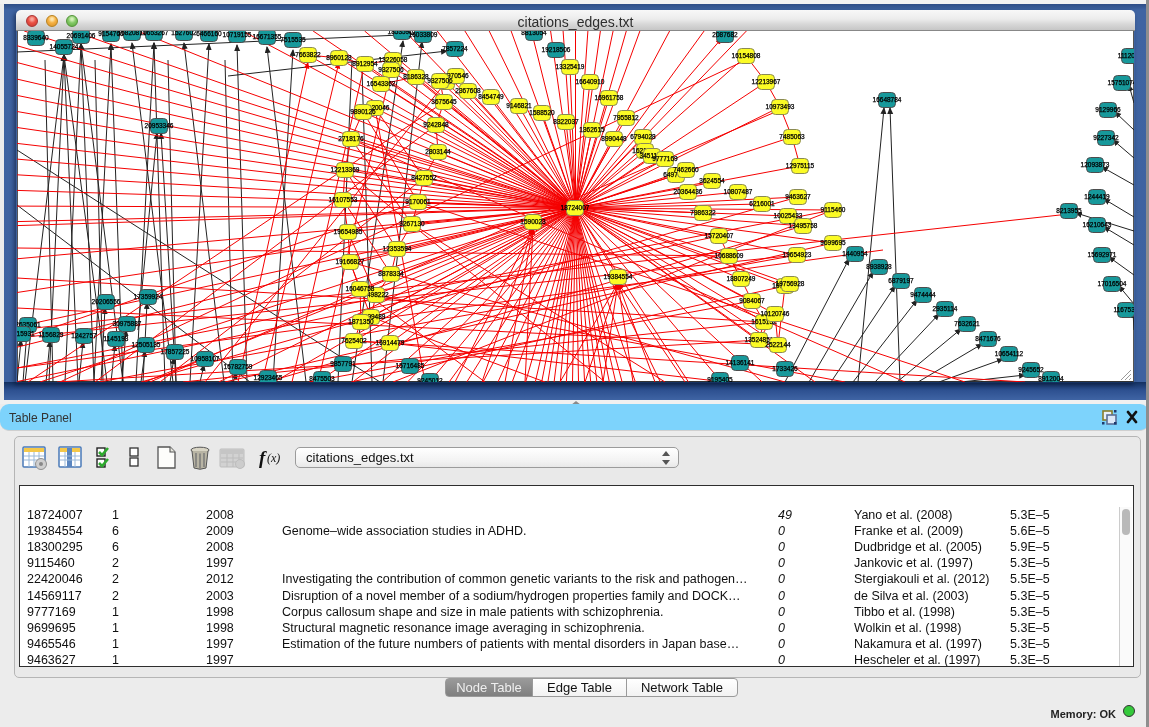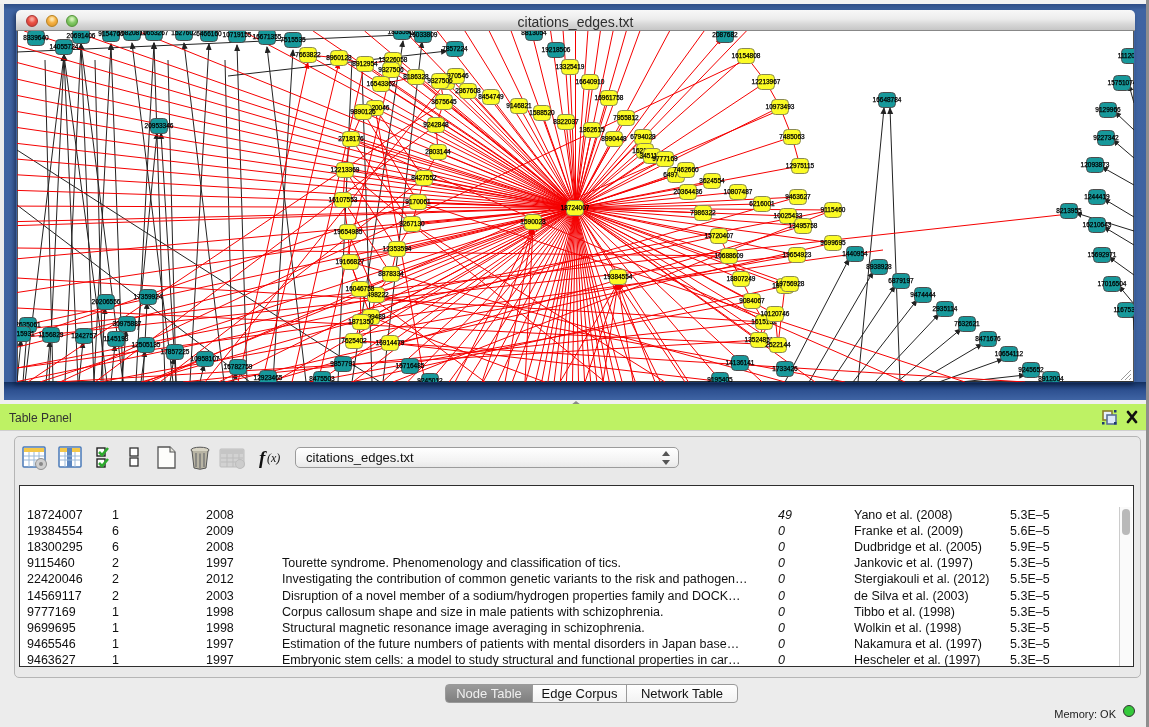--- a/index.html
+++ b/index.html
@@ -14,22 +14,22 @@
   background:linear-gradient(180deg,#f8f8f8 0%,#ececec 45%,#d8d8d8 70%,#c6c6c6 100%);
   text-align:center; font-size:14px; color:#2e2e2e; line-height:25px; }
 .tl { position:absolute; top:5px; width:12px; height:12px; border-radius:50%; }
 #tl1 { left:10px; background:radial-gradient(circle at 50% 32%,#f8a59b 12%,#ea5044 45%,#c83a30 100%); border:.5px solid #a33; }
 #tl2 { left:30px; background:radial-gradient(circle at 50% 32%,#fde5ac 12%,#f5b041 45%,#d7912a 100%); border:.5px solid #b8821f; }
 #tl3 { left:50px; background:radial-gradient(circle at 50% 32%,#d2f0b8 12%,#83c966 45%,#5ba83e 100%); border:.5px solid #549339; }
 #canvas { position:absolute; left:17px; top:31px; width:1117px; height:351px;
   background:#fff; border-left:1px solid #555; border-right:1px solid #555; border-bottom:1px solid #333; }
 #divider { position:absolute; left:0; top:400px; width:1149px; height:4px; background:#f0f0f0; }
 #caret { position:absolute; left:571px; top:401px; width:0; height:0; border-left:5px solid transparent; border-right:5px solid transparent; border-bottom:4px solid #8a8a8a; }
-#phead { position:absolute; left:0; top:404px; width:1149px; height:27px; background:#bef264;
-  border-bottom:1px solid #cfcfcf; }
+#phead { position:absolute; left:0; top:404px; width:1149px; height:27px; background:#7dd3fc;
+  border-bottom:1px solid #cfcfcf;border-radius:9px; }
 #phead span { position:absolute; left:9px; top:7px; font-size:12px; color:#333; }
 #pbody { position:absolute; left:0; top:432px; width:1149px; height:295px; background:#ececec; }
 #panel { position:absolute; left:14px; top:4px; width:1127px; height:242px; background:#e9e9e9;
   border:1px solid #b5b5b5; border-radius:5px; }
 #toolbar { position:absolute; left:4px; top:8px; height:28px; width:1100px; }
 #combo { position:absolute; left:276px; top:2px; width:384px; height:21px; border:1px solid #9b9b9b;
   border-radius:5px; background:linear-gradient(180deg,#ffffff,#f2f2f2 70%,#e8e8e8);
   font-size:13px; color:#111; line-height:19px; padding-left:10px; }
 #combo .arr { position:absolute; right:8px; top:3px; width:8px; height:14px; }
 #combo .arr:before { content:""; position:absolute; left:0; top:0; border-left:4px solid transparent;
@@ -47,28 +47,28 @@
 .c0 { left:7px; width:88px; }
 .c1 { left:92px; width:75px; }
 .c2 { left:186px; width:65px; }
 .c3 { left:262px; width:490px; }
 .c4 { left:758px; width:68px;font-style:italic; }
 .c5 { left:834px; width:150px; }
 .c6 { left:990px; width:95px; }
 #sbar { position:absolute; right:1px; top:21px; width:13px; height:160px; background:#fafafa;
   border-left:1px solid #ccc; }
 #sbar div { position:absolute; left:2px; top:2px; width:8px; height:26px; background:#b9b9b9; border-radius:4px; }
-#tabs { position:absolute; left:430px; top:247px; width:293px; height:19px; font-size:13px; }
+#tabs { position:absolute; left:430px; top:241px; width:293px; height:19px; font-size:13px; }
 #tabs div { position:absolute; top:0; height:19px; line-height:18px; text-align:center; border:1px solid #9a9a9a; }
 #tab1 { left:0; width:88px; background:linear-gradient(180deg,#9a9a9a,#7f7f7f); color:#efefef;
   border-radius:4px 0 0 4px; }
 #tab2 { left:87px; width:95px; background:linear-gradient(180deg,#ffffff,#f2f2f2); color:#111; }
 #tab3 { left:181px; width:112px; background:linear-gradient(180deg,#ffffff,#f2f2f2); color:#111;
   border-radius:0 4px 4px 0; }
-#mem { position:absolute; right:33px; top:276px; font-size:11px; color:#222; }
+#mem { position:absolute; right:33px; top:276px; font-size:11px; color:#222;font-weight:bold; }
 #memdot { position:absolute; right:14px; top:273px; width:12px; height:12px; border-radius:50%;
   background:#35c93b; border:1px solid #333; }
 #redge { position:absolute; right:0; top:0; width:3px; height:727px; background:#8e8e8e; }
 #topstrip { position:absolute; left:0; top:0; width:1149px; height:4px; background:#f2f2f2; }
 .ticon { position:absolute; top:0; }
 </style></head><body>
 <div id="topstrip"></div>
 <div id="desk"></div>
 <div id="band"></div>
 <div id="win">
@@ -1028,37 +1028,37 @@
             <div class="c1">1</div>
             <div class="c2">2008</div>
             <div class="c4">49</div>
             <div class="c5">Yano et al. (2008)</div>
             <div class="c6">5.3E–5</div>
           </div>
 <div class="tr" style="top:16.1px">
             <div class="c0">19384554</div>
             <div class="c1">6</div>
             <div class="c2">2009</div>
+            <div class="c3">Genome–wide association studies in ADHD.</div>
             <div class="c4">0</div>
             <div class="c5">Franke et al. (2009)</div>
             <div class="c6">5.6E–5</div>
           </div>
 <div class="tr" style="top:32.2px">
             <div class="c0">18300295</div>
             <div class="c1">6</div>
             <div class="c2">2008</div>
             <div class="c4">0</div>
             <div class="c5">Dudbridge et al. (2005)</div>
             <div class="c6">5.9E–5</div>
           </div>
 <div class="tr" style="top:48.3px">
             <div class="c0">9115460</div>
             <div class="c1">2</div>
             <div class="c2">1997</div>
-            <div class="c3">Tourette syndrome. Phenomenology and classification of tics.</div>
             <div class="c4">0</div>
             <div class="c5">Jankovic et al. (1997)</div>
             <div class="c6">5.3E–5</div>
           </div>
 <div class="tr" style="top:64.4px">
             <div class="c0">22420046</div>
             <div class="c1">2</div>
             <div class="c2">2012</div>
             <div class="c3">Investigating the contribution of common genetic variants to the risk and pathogen…</div>
             <div class="c4">0</div>
@@ -1098,32 +1098,31 @@
             <div class="c2">1997</div>
             <div class="c3">Estimation of the future numbers of patients with mental disorders in Japan base…</div>
             <div class="c4">0</div>
             <div class="c5">Nakamura et al. (1997)</div>
             <div class="c6">5.3E–5</div>
           </div>
 <div class="tr" style="top:144.9px">
             <div class="c0">9463627</div>
             <div class="c1">1</div>
             <div class="c2">1997</div>
-            <div class="c3">Embryonic stem cells: a model to study structural and functional properties in car…</div>
             <div class="c4">0</div>
             <div class="c5">Hescheler et al. (1997)</div>
             <div class="c6">5.3E–5</div>
           </div>
 </div>
 <div id="sbar">
           <div></div>
         </div>
 </div>
 <div id="tabs">
         <div id="tab1">Node Table</div>
-        <div id="tab2">Edge Corpus</div>
+        <div id="tab2">Edge Table</div>
         <div id="tab3">Network Table</div>
       </div>
 </div>
 <div id="mem">Memory: OK</div>
 <div id="memdot"></div>
 </div>
 <div id="redge"></div>
 
 </body></html>

